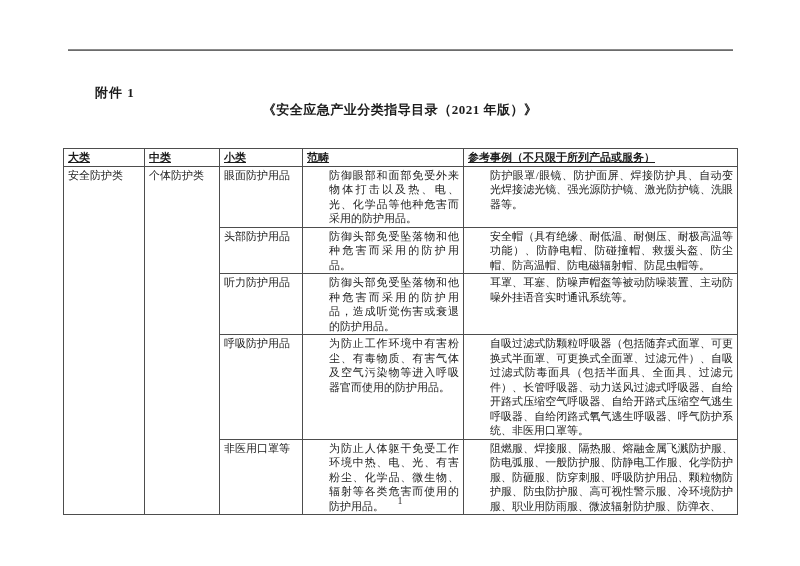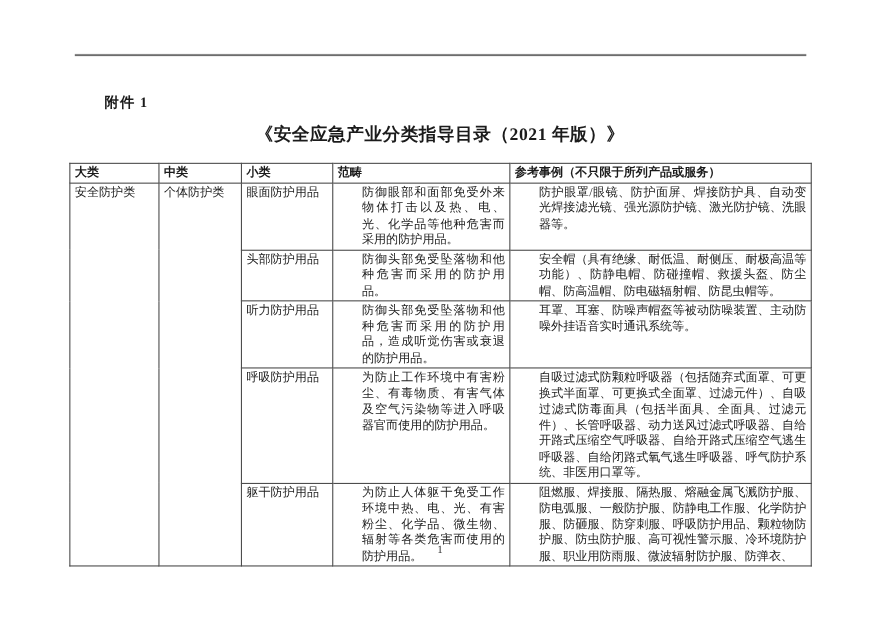--- a/index.html
+++ b/index.html
@@ -23,25 +23,25 @@
   .attachment {
     position: absolute;
     left: 95px; top: 84px;
     font-size: 13px;
     font-weight: 600;
     letter-spacing: 1px;
   }
 
   .title {
     position: absolute;
-    left: 0; top: 112px;
+    left: 0; top: 101px;
     width: 800px;
     margin: 0;
     text-align: center;
-    font-size: 16px;
+    font-size: 13px;
     font-weight: bold;
     letter-spacing: 0.5px;
   }
 
   table.doc-table {
     position: absolute;
     left: 63px; top: 148px;
     width: 674px;
     border-collapse: collapse;
     table-layout: fixed;
@@ -54,20 +54,21 @@
     vertical-align: top;
     text-align: left;
     overflow: hidden;
     word-break: break-all;
   }
   .doc-table th {
     font-family: "Liberation Sans", "DejaVu Sans", sans-serif;
     font-weight: bold;
     font-size: 11px;
     white-space: nowrap;
+    text-decoration: underline;
   }
   .doc-table td.just { text-align: justify; text-justify: inter-character; padding-left: 26px; }
   tr.r-head { height: 17px; }
   tr.r1 { height: 47px; }
   tr.r2 { height: 45px; }
   tr.r3 { height: 45px; }
   tr.r4 { height: 103px; }
   tr.r5 { height: 73px; }
 
   .page-number {
@@ -124,21 +125,21 @@
         <td>听力防护用品</td>
         <td class="just">防御头部免受坠落物和他种危害而采用的防护用品，造成听觉伤害或衰退的防护用品。</td>
         <td class="just">耳罩、耳塞、防噪声帽盔等被动防噪装置、主动防噪外挂语音实时通讯系统等。</td>
       </tr>
       <tr class="r4">
         <td>呼吸防护用品</td>
         <td class="just">为防止工作环境中有害粉尘、有毒物质、有害气体及空气污染物等进入呼吸器官而使用的防护用品。</td>
         <td class="just">自吸过滤式防颗粒呼吸器（包括随弃式面罩、可更换式半面罩、可更换式全面罩、过滤元件）、自吸过滤式防毒面具（包括半面具、全面具、过滤元件）、长管呼吸器、动力送风过滤式呼吸器、自给开路式压缩空气呼吸器、自给开路式压缩空气逃生呼吸器、自给闭路式氧气逃生呼吸器、呼气防护系统、非医用口罩等。</td>
       </tr>
       <tr class="r5">
-        <td>躯干防护用品</td>
+        <td>非医用口罩等</td>
         <td class="just">为防止人体躯干免受工作环境中热、电、光、有害粉尘、化学品、微生物、辐射等各类危害而使用的防护用品。</td>
         <td class="just">阻燃服、焊接服、隔热服、熔融金属飞溅防护服、防电弧服、一般防护服、防静电工作服、化学防护服、防砸服、防穿刺服、呼吸防护用品、颗粒物防护服、防虫防护服、高可视性警示服、冷环境防护服、职业用防雨服、微波辐射防护服、防弹衣、</td>
       </tr>
     </tbody>
   </table>
 
   <div class="page-number">1</div>
 
 </div>
 

